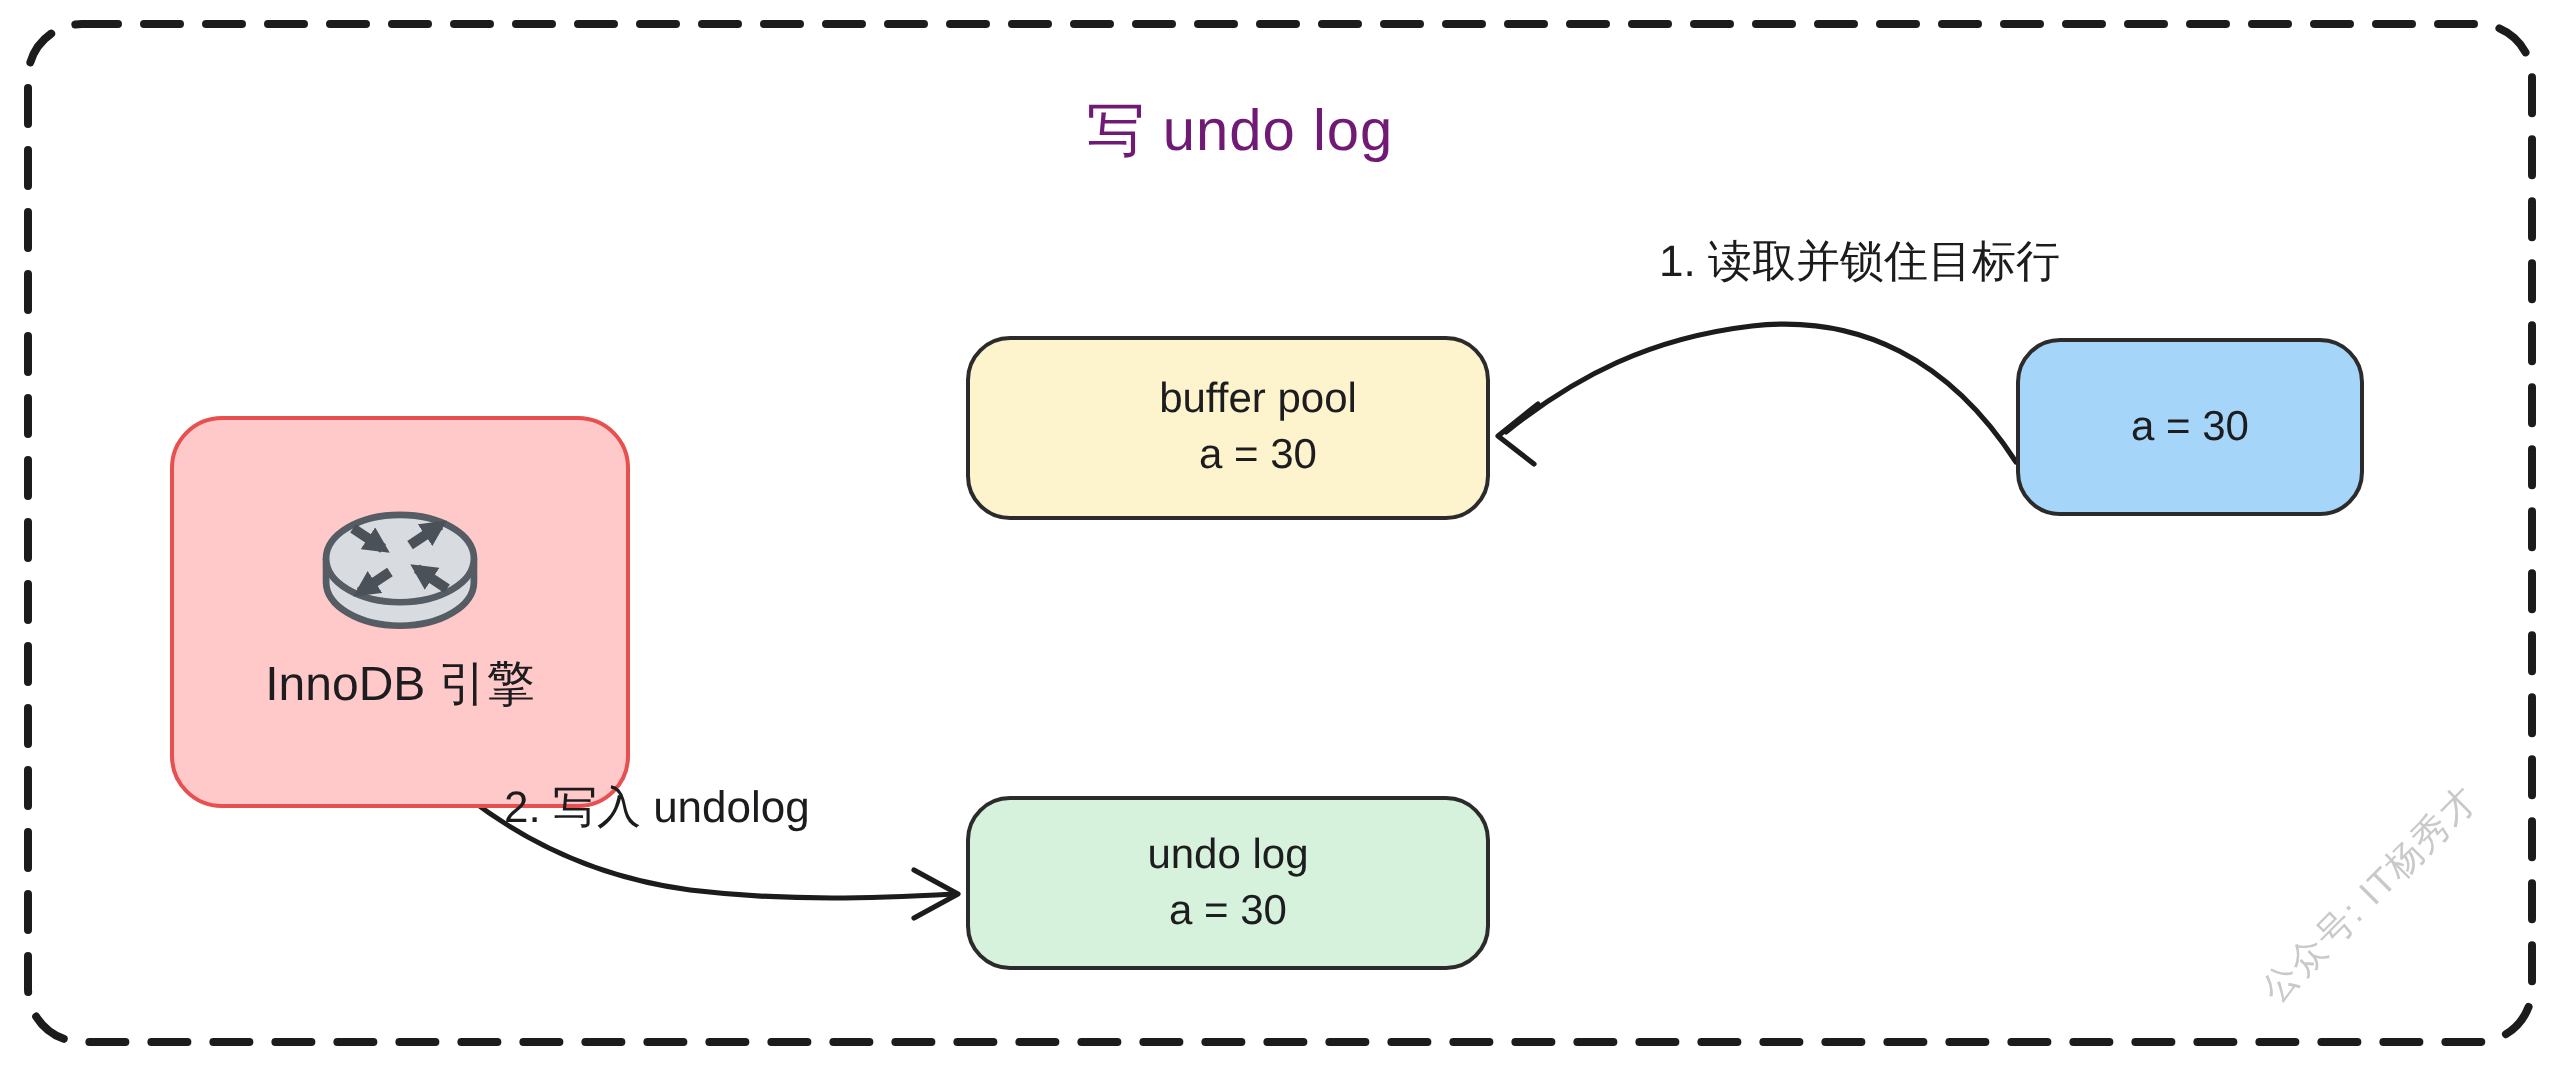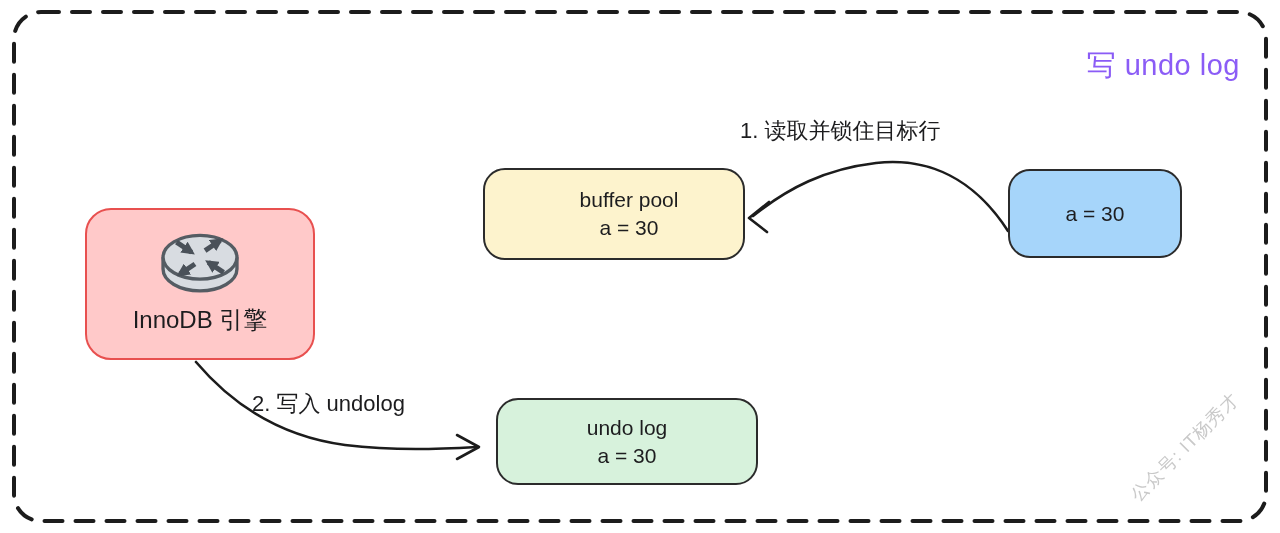--- a/index.html
+++ b/index.html
@@ -15,37 +15,37 @@
   #overlay {
     position: absolute;
     left: 0; top: 0;
     width: 1280px; height: 533px;
     pointer-events: none;
   }
   .title {
     position: absolute;
     left: 0; top: 46px;
     width: 1240px;
-    text-align: right;
+    text-align: center;
     font-size: 29px;
     letter-spacing: 0.5px;
-    color: #8b5cf6;
+    color: #701a75;
   }
   .node {
     position: absolute;
     box-sizing: border-box;
     display: flex;
     flex-direction: column;
     align-items: center;
     justify-content: center;
     text-align: center;
   }
   .node-innodb {
     left: 85px; top: 208px;
-    width: 230px; height: 152px;
+    width: 230px; height: 196px;
     background: #ffc9c9;
     border: 2px solid #e8504f;
     border-radius: 26px;
   }
   .node-innodb .node-label { font-size: 24px; margin-top: 8px; }
   .router-svg { width: 84px; height: 64px; display: block; }
   .node-buffer {
     left: 483px; top: 168px;
     width: 262px; height: 92px;
     background: #fdf3cd;
@@ -59,30 +59,29 @@
     background: #a6d5fa;
     border: 2px solid #2b2b2b;
     border-radius: 22px;
   }
   .node-undo {
     left: 483px; top: 398px;
     width: 262px; height: 87px;
     background: #d7f2dc;
     border: 2px solid #2b2b2b;
     border-radius: 22px;
-    margin-left: 13px;
   }
   .node-line { font-size: 21px; line-height: 28px; }
   .edge-label {
     position: absolute;
     font-size: 22px;
     color: #1c1c1e;
     white-space: nowrap;
   }
-  .edge-label-1 { left: 740px; top: 116px; width: 290px; text-align: left; }
+  .edge-label-1 { left: 740px; top: 116px; width: 290px; text-align: right; }
   .edge-label-2 { left: 252px; top: 389px; width: 205px; text-align: left; }
   .watermark {
     position: absolute;
     left: 1095px; top: 435px;
     width: 180px;
     text-align: center;
     font-size: 18px;
     letter-spacing: 1px;
     color: #c9c9c9;
     transform: rotate(-45deg);

